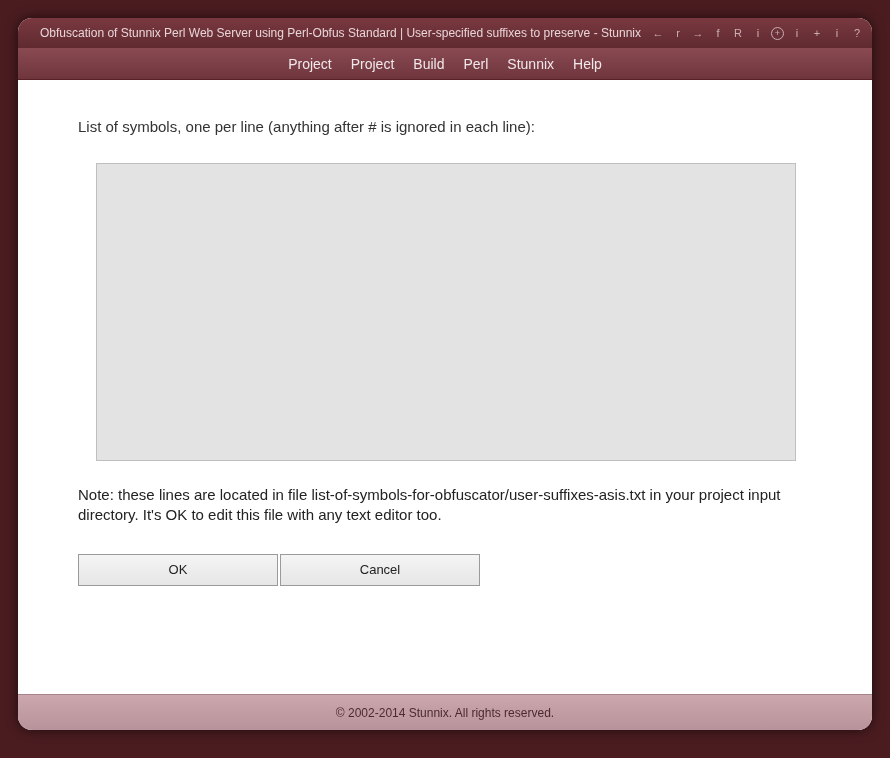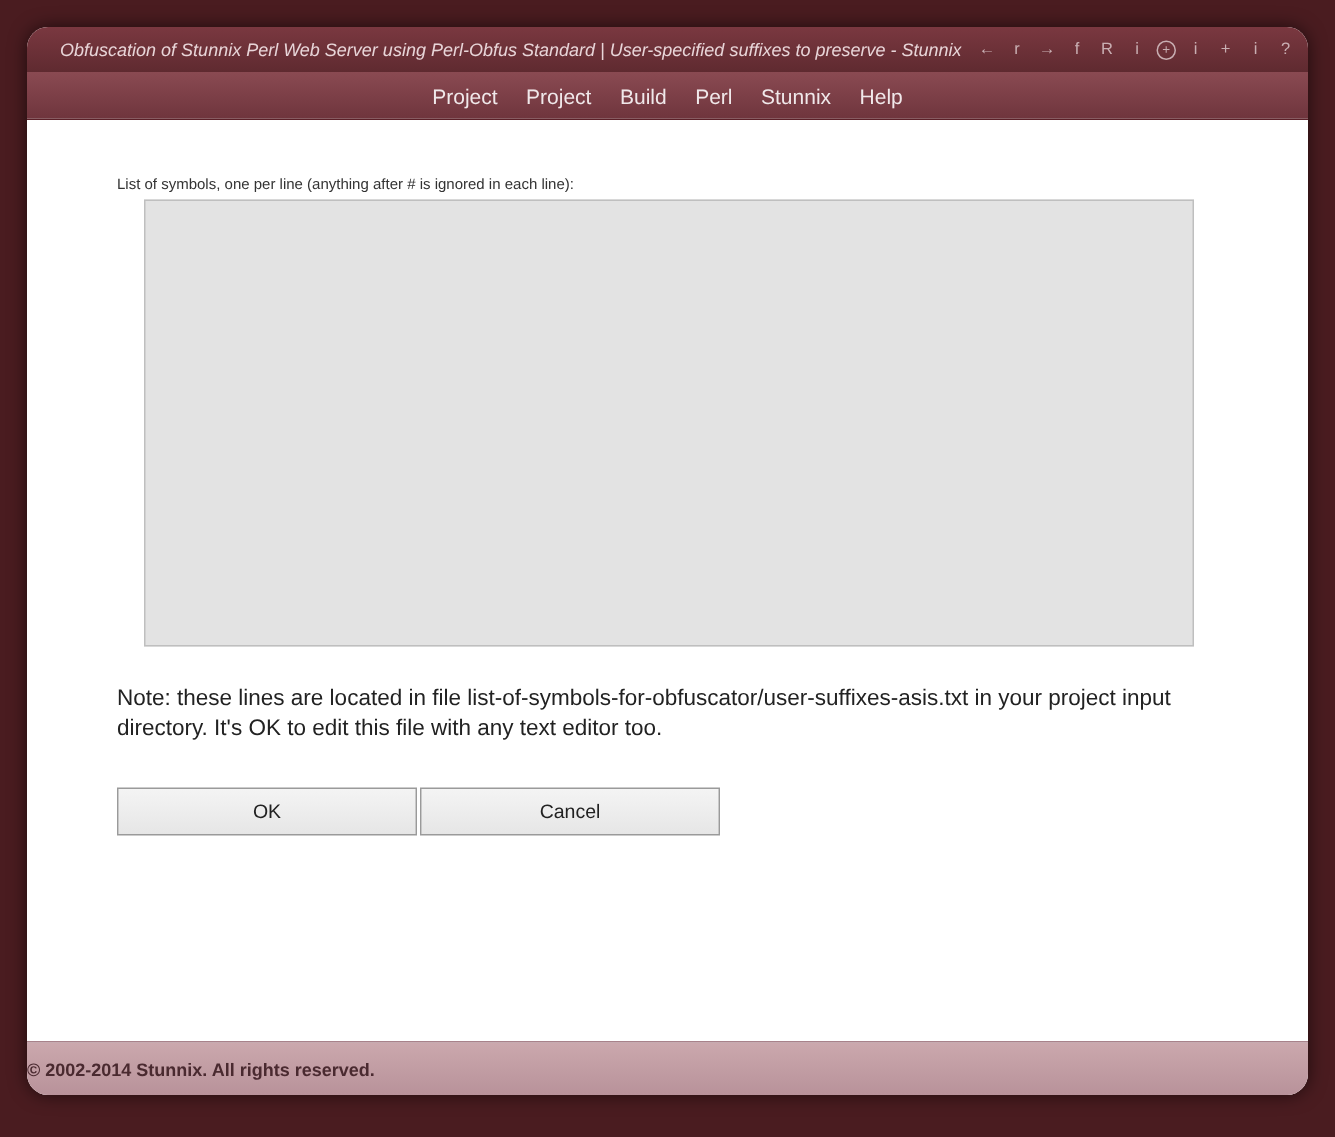--- a/index.html
+++ b/index.html
@@ -30,21 +30,20 @@
   justify-content: flex-end;
   padding: 0 8px 0 0;
   gap: 6px;
 }
 .title-text {
   color: #e8d5d8;
   font-size: 12px;
   white-space: nowrap;
   overflow: hidden;
   margin-right: 4px;
-  font-style: italic;
 }
 .title-icon {
   color: #d9c5c8;
   font-size: 11px;
   display: inline-flex;
   align-items: center;
   justify-content: center;
   width: 14px;
   height: 14px;
   opacity: 0.85;
@@ -73,22 +72,22 @@
   padding: 4px 2px;
 }
 .content {
   padding: 38px 60px 20px 60px;
   background: #fff;
   height: calc(100% - 30px - 32px - 36px);
   overflow: auto;
 }
 .instruction {
   color: #333;
-  font-size: 10px;
-  margin-bottom: 4px;
+  font-size: 15px;
+  margin-bottom: 28px;
 }
 .textarea-wrap {
   margin-left: 18px;
   margin-bottom: 20px;
 }
 textarea.symbols {
   width: 700px;
   height: 298px;
   background: #e3e3e3;
   border: 1px solid #bfbfbf;
@@ -120,24 +119,24 @@
 }
 .footer {
   position: absolute;
   bottom: 0;
   left: 0;
   right: 0;
   height: 36px;
   background: linear-gradient(#cba8ad, #b8929a);
   display: flex;
   align-items: center;
+  justify-content: center;
   font-size: 12px;
   color: #4a2a30;
   border-top: 1px solid #a8828a;
-  font-weight: bold;
 }
 </style>
 </head>
 <body>
 
 <div class="outer-frame">
 
   <div class="title-bar">
     <span class="title-text">Obfuscation of Stunnix Perl Web Server using Perl-Obfus Standard | User-specified suffixes to preserve - Stunnix</span>
     <span class="title-icon">←</span>

